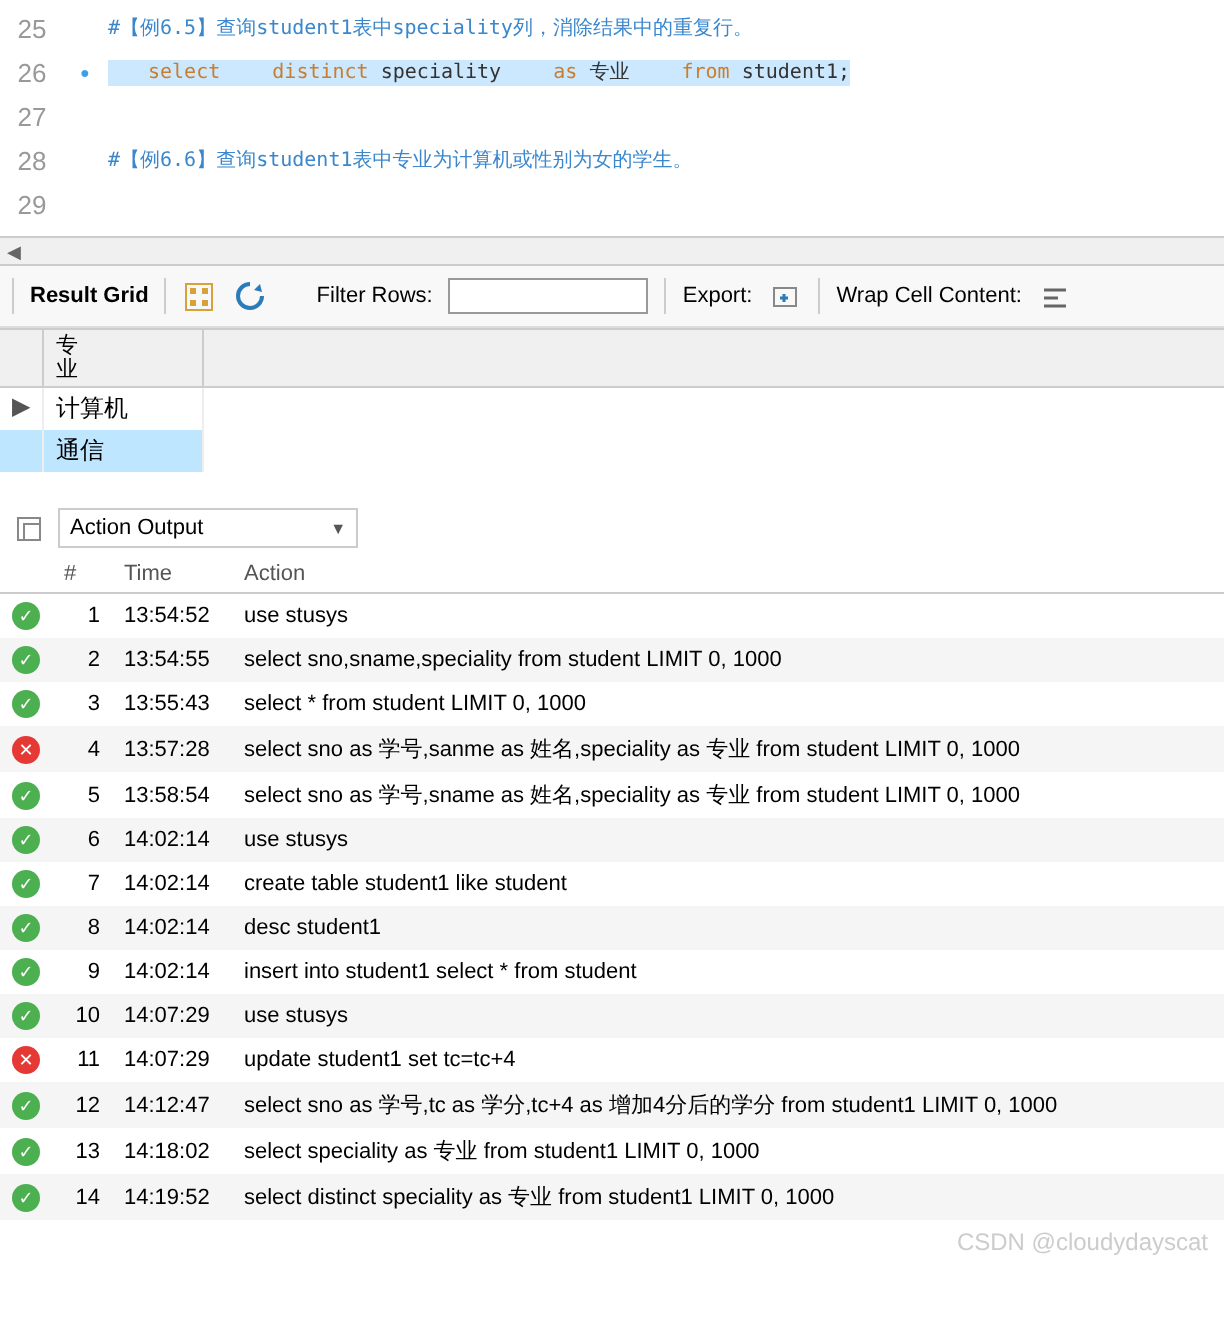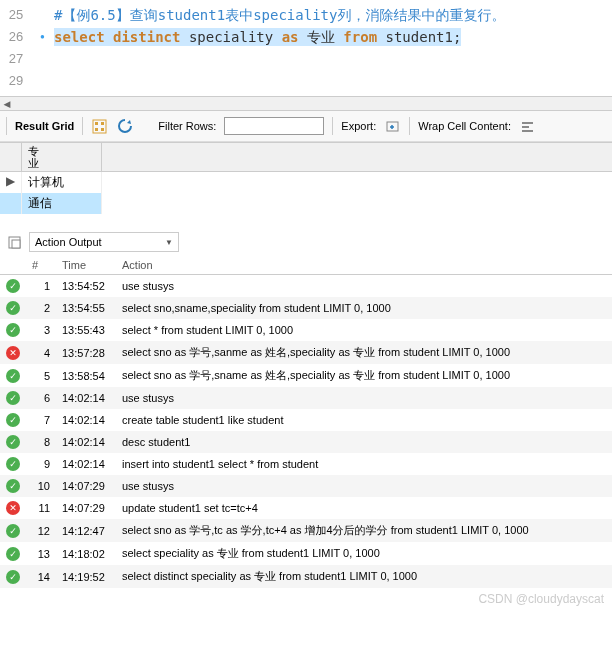--- a/index.html
+++ b/index.html
@@ -1,23 +1,23 @@
 <!DOCTYPE html>
 <html><head>
 <meta charset="utf-8">
 <style>
 * { margin: 0; padding: 0; box-sizing: border-box; }
 body { font-family: "Microsoft YaHei", Arial, sans-serif; font-size: 12px; background: #fff; width: 612px; }
 .editor { background: #fff; padding: 4px 0 4px 0; }
 .code-line { display: flex; align-items: center; height: 22px; line-height: 22px; }
 .line-num { width: 40px; text-align: center; color: #999; padding-right: 8px; font-size: 13px; }
 .marker { width: 14px; color: #666; font-size: 8px; }
-.code { font-family: Consolas, monospace; font-size: 14px; white-space: pre; }
+.code { font-family: Consolas, monospace; font-size: 10px; white-space: pre; }
 .comment { color: #3a87cd; }
-.keyword { color: #c87e2c; font-weight: bold; }
+.keyword { color: #c87e2c; font-weight: normal; margin-left: 20px; }
 .ident { color: #333; }
 .highlighted { background: #cce8ff; padding: 1px 0; }
 .scroll-bar { height: 14px; background: #f0f0f0; border-top: 1px solid #ccc; position: relative; }
 .scroll-arrow { position: absolute; left: 0; width: 14px; height: 14px; display: flex; align-items: center; justify-content: center; color: #666; font-size: 9px; }
 .toolbar { border-top: 1px solid #ccc; border-bottom: 1px solid #ddd; background: #f8f8f8; padding: 4px 6px; display: flex; align-items: center; gap: 8px; height: 32px; }
 .toolbar-label { font-weight: bold; font-size: 11px; }
 .toolbar-sep { width: 1px; height: 18px; background: #ccc; }
 .icon-box { width: 17px; height: 17px; display: inline-flex; align-items: center; justify-content: center; }
 .filter-input { width: 100px; height: 18px; border: 1px solid #999; padding: 0 3px; font-size: 11px; }
 .result-grid { border-top: 1px solid #ccc; }
@@ -60,20 +60,25 @@
       <span class="line-num">26</span>
       <span class="marker" style="color: rgb(57, 160, 237);">●</span>
       <span class="code"><span class="highlighted"><span class="keyword">select</span><span> </span><span class="keyword">distinct</span><span> </span><span class="ident">speciality</span><span> </span><span class="keyword">as</span><span> </span><span class="ident">专业</span><span> </span><span class="keyword">from</span><span> </span><span class="ident">student1;</span></span></span>
     </div>
     <div class="code-line">
       <span class="line-num">27</span>
       <span class="marker" style="color: rgb(57, 160, 237);"></span>
       <span class="code"></span>
     </div>
     <div class="code-line">
+      <span class="line-num">28</span>
+      <span class="marker" style="color: rgb(57, 160, 237);"></span>
+      <span class="code"><span class="comment">#【例6.6】查询student1表中专业为计算机或性别为女的学生。</span></span>
+    </div>
+    <div class="code-line">
       <span class="line-num">29</span>
       <span class="marker" style="color: rgb(57, 160, 237);"></span>
       <span class="code"></span>
     </div>
   </div>
 
 <div class="scroll-bar">
   <span class="scroll-arrow">◀</span>
 </div>
 

